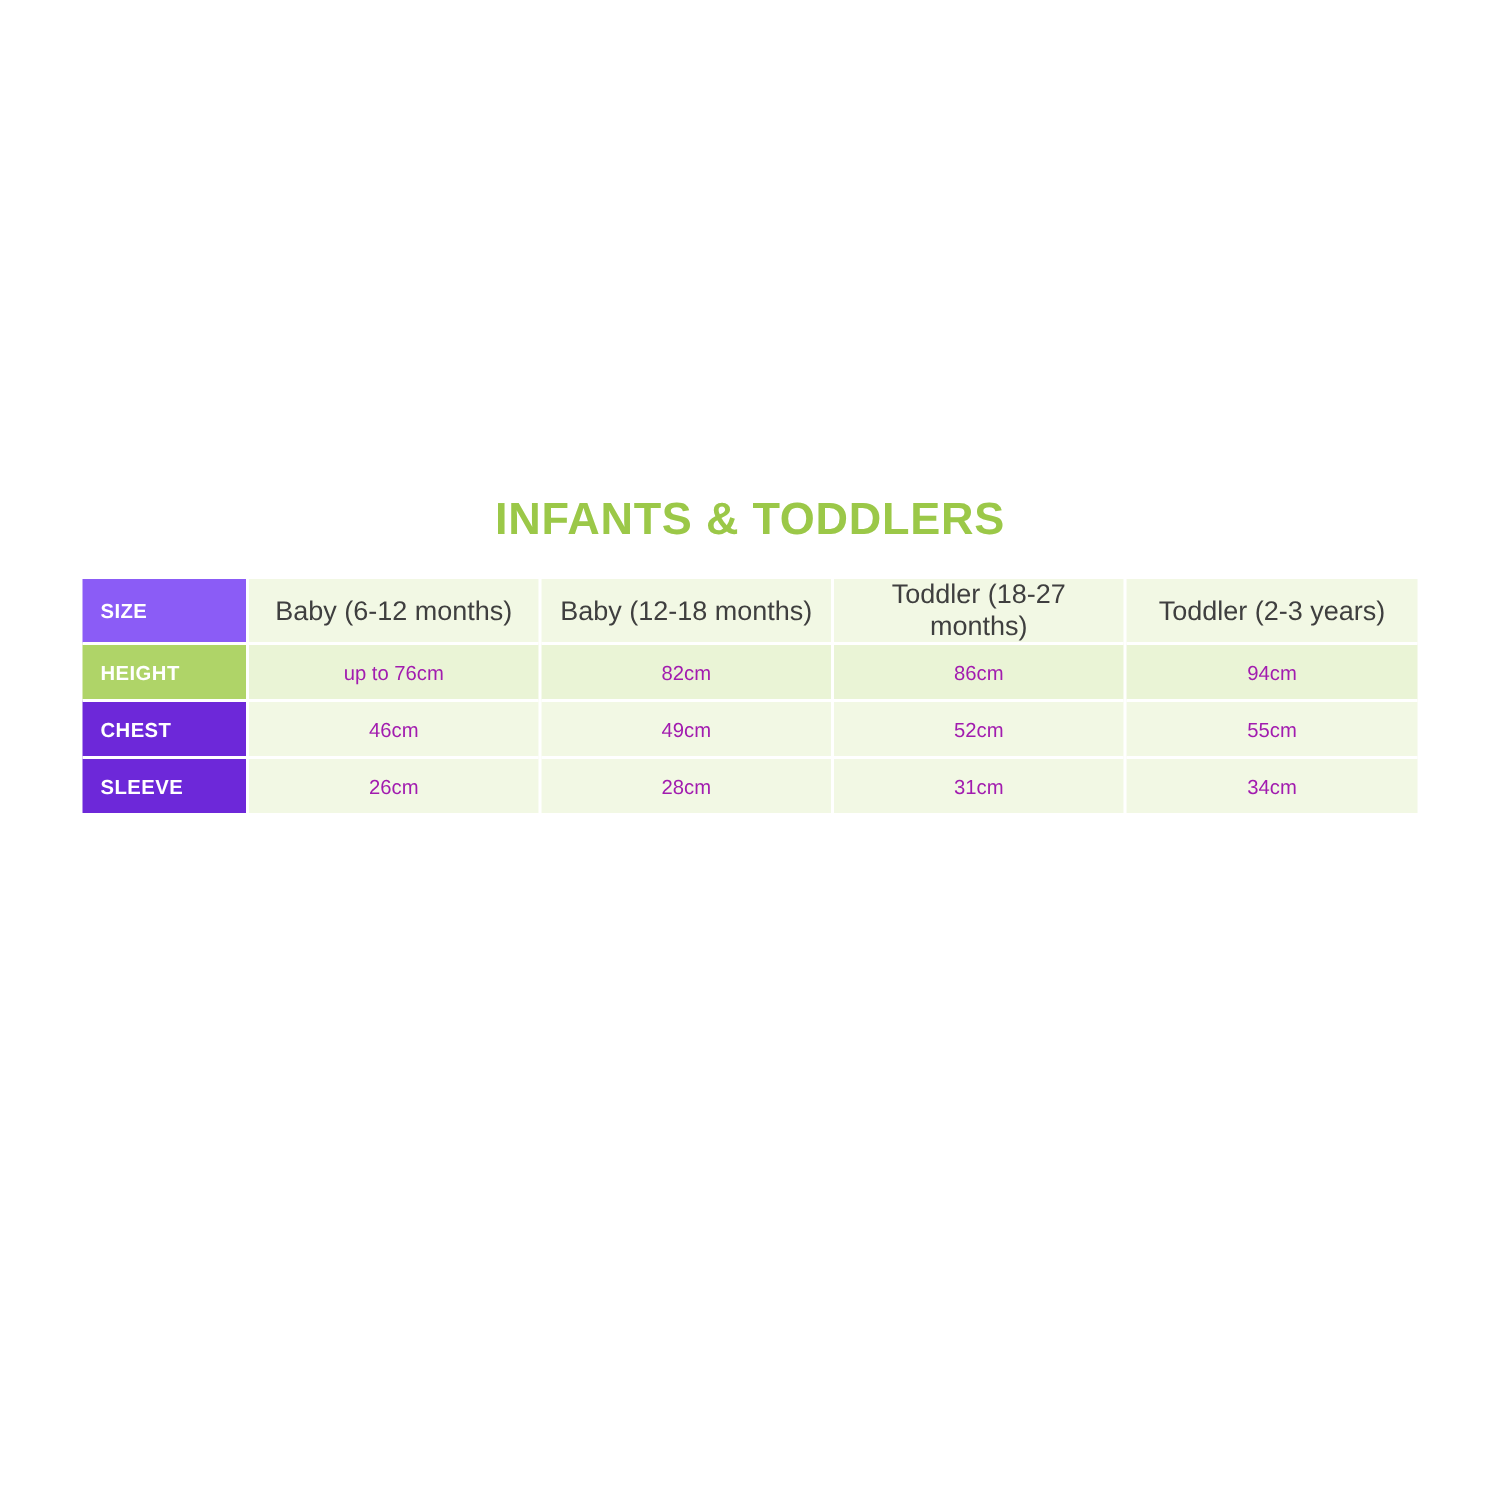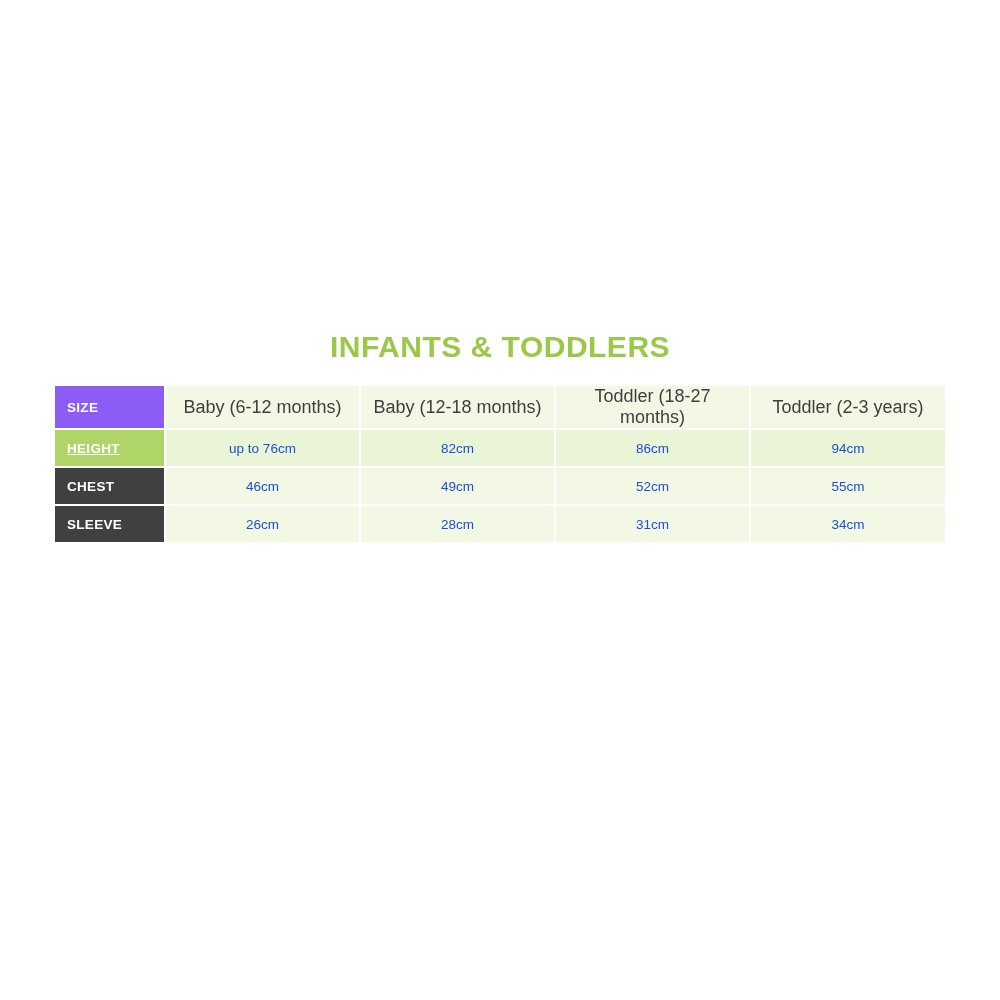--- a/index.html
+++ b/index.html
@@ -50,25 +50,25 @@
   }
   
   .rowlabel {
     color: #ffffff;
     font-weight: bold;
     font-size: 13px;
     text-align: left !important;
     padding-left: 12px !important;
     letter-spacing: 0.3px;
   }
-  .rowlabel.dark { background: #404040; }
-  .rowlabel.light { background: #afd468; text-decoration: underline; }
+  .rowlabel.dark { background: #6d28d9; }
+  .rowlabel.light { background: #afd468; }
 
   .datacell {
-    color: #1d4ed8;
+    color: #a21caf;
     font-weight: normal;
   }
   .datacell.dark { background: #eaf4d6; }
   .datacell.light { background: #f2f8e4; }
 
   tr.head .datacell {
     background: #f2f8e4;
     color: #3f3f3f;
     font-size: 18px;
   }

